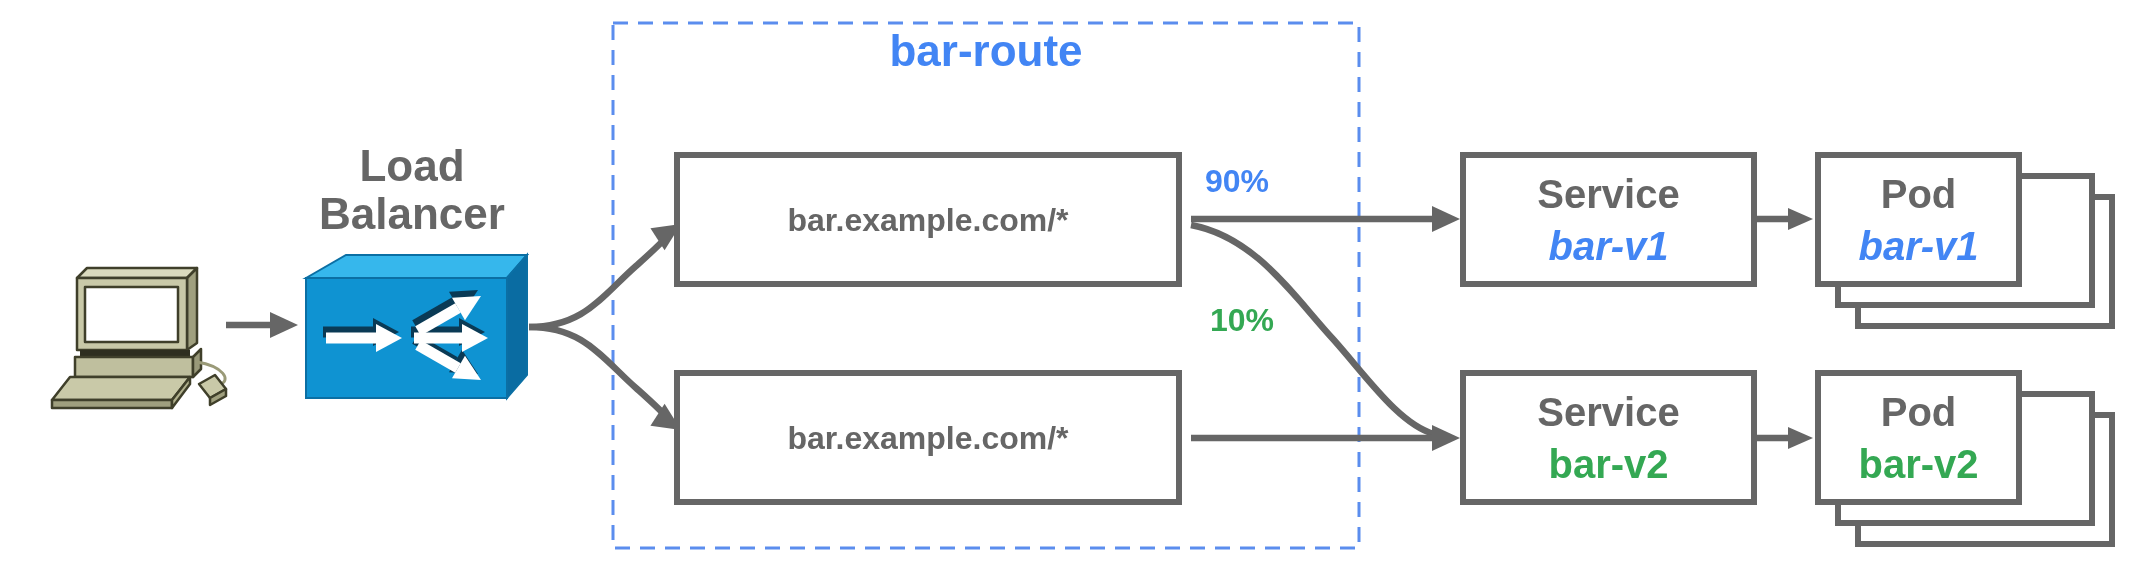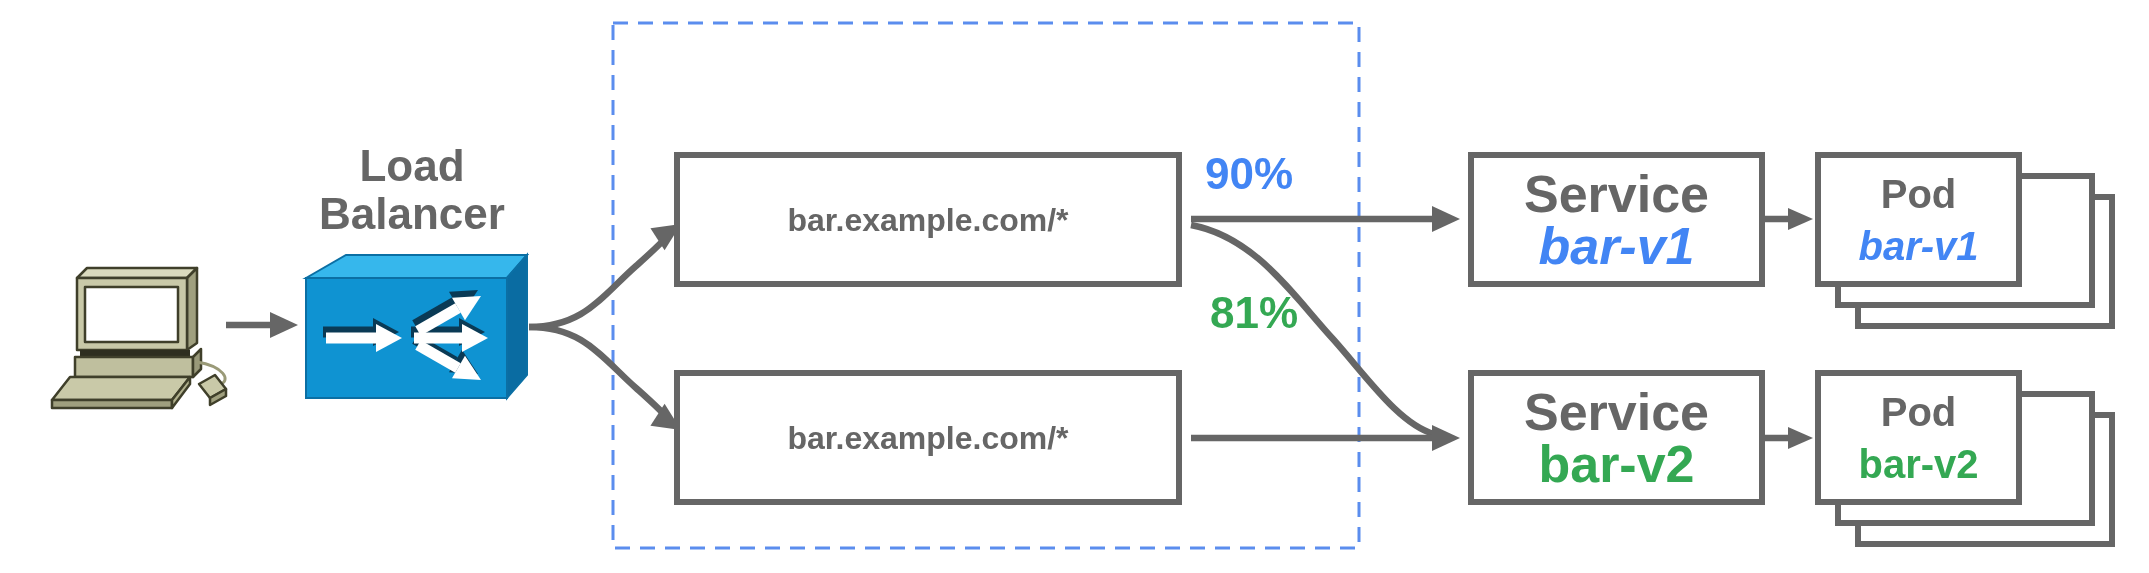--- a/index.html
+++ b/index.html
@@ -14,37 +14,37 @@
   .cl{stroke:var(--gray); stroke-width:6.5; fill:none;}
   .ch{fill:var(--gray); stroke:none;}
   .dash-rect{fill:none; stroke:var(--dash); stroke-width:3; stroke-dasharray:15 10;}
   .box{
     position:absolute; box-sizing:border-box; background:#fff;
     border:6px solid var(--gray); display:flex; flex-direction:column;
     align-items:center; justify-content:center; text-align:center;
     color:var(--gray); line-height:52px; z-index:3;
   }
   .route-box{left:674px; width:508px; height:135px; font-size:32px;}
-  .svc-box{left:1460px; width:297px; height:135px; font-size:52px;margin-left:8px;}
+  .svc-box{left:1460px; width:297px; height:135px; font-size:40px;}
   .pod-box{left:1815px; width:207px; height:135px; font-size:40px;}
   .pod-layer{
     position:absolute; box-sizing:border-box; width:260px; height:135px;
     background:#fff; border:6px solid var(--gray);
   }
   .z2{z-index:2;} .z1{z-index:1;}
   .text-blue{color:var(--blue);font-style:italic;} .text-green{color:var(--green);}
   .lb-label{
     position:absolute; left:262px; top:142px; width:300px; text-align:center;
     font-size:44px; line-height:48px; color:var(--gray); z-index:3;
   }
   .route-title{
     position:absolute; left:612px; top:26px; width:748px; text-align:center;
     font-size:44px; line-height:50px; color:var(--blue); z-index:3;
   }
-  .pct{position:absolute; font-size:44px; line-height:44px; z-index:3;}
+  .pct{position:absolute; font-size:32px; line-height:44px; z-index:3;margin-top:7px;}
   .pct-90{left:1205px; top:152px; color:var(--blue);}
   .pct-10{left:1210px; top:291px; color:var(--green);}
 </style>
 </head>
 <body>
 
 <div class="canvas">
 
   <svg class="overlay" width="2149" height="573" viewBox="0 0 2149 573" xmlns="http://www.w3.org/2000/svg">
 
@@ -130,31 +130,32 @@
 
     <g>
       <line class="cl" x1="1757" y1="438" x2="1790" y2="438"></line>
       <polygon class="ch" points="1788,427 1813,438 1788,449"></polygon>
     </g>
   </svg>
 
   <div class="lb-label">Load Balancer</div>
 
   <div class="route-title">
+    <div>bar-route</div>
   </div>
 
   <div class="box route-box" style="top:152px;">
     <div>bar.example.com/*</div>
   </div>
   <div class="box route-box" style="top:370px;">
     <div>bar.example.com/*</div>
   </div>
 
   <div class="pct pct-90">90%</div>
-  <div class="pct pct-10">81%</div>
+  <div class="pct pct-10">10%</div>
 
   <div class="box svc-box" style="top:152px;">
     <div>Service</div>
     <div class="text-blue">bar-v1</div>
   </div>
   <div class="box svc-box" style="top:370px;">
     <div>Service</div>
     <div class="text-green">bar-v2</div>
   </div>
 

